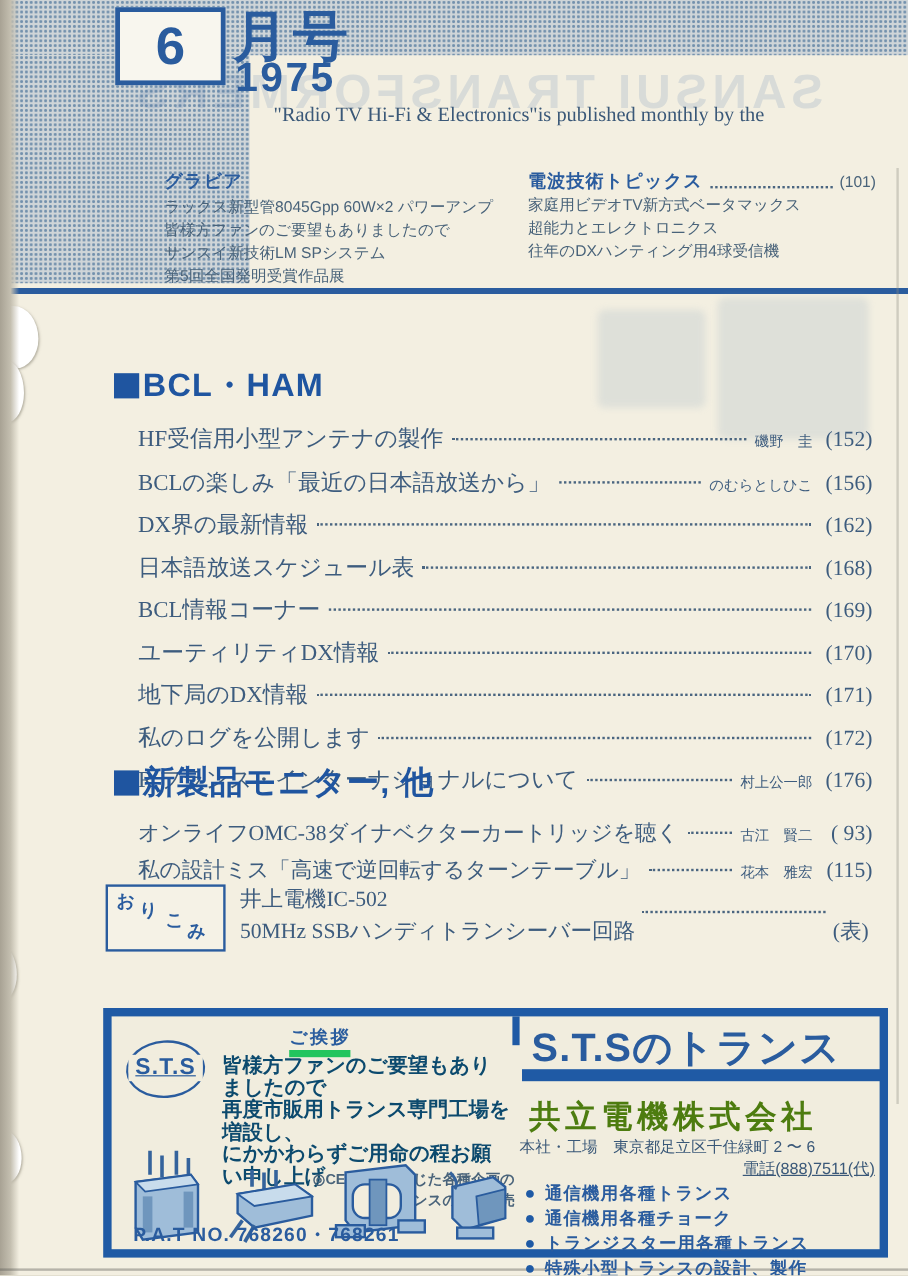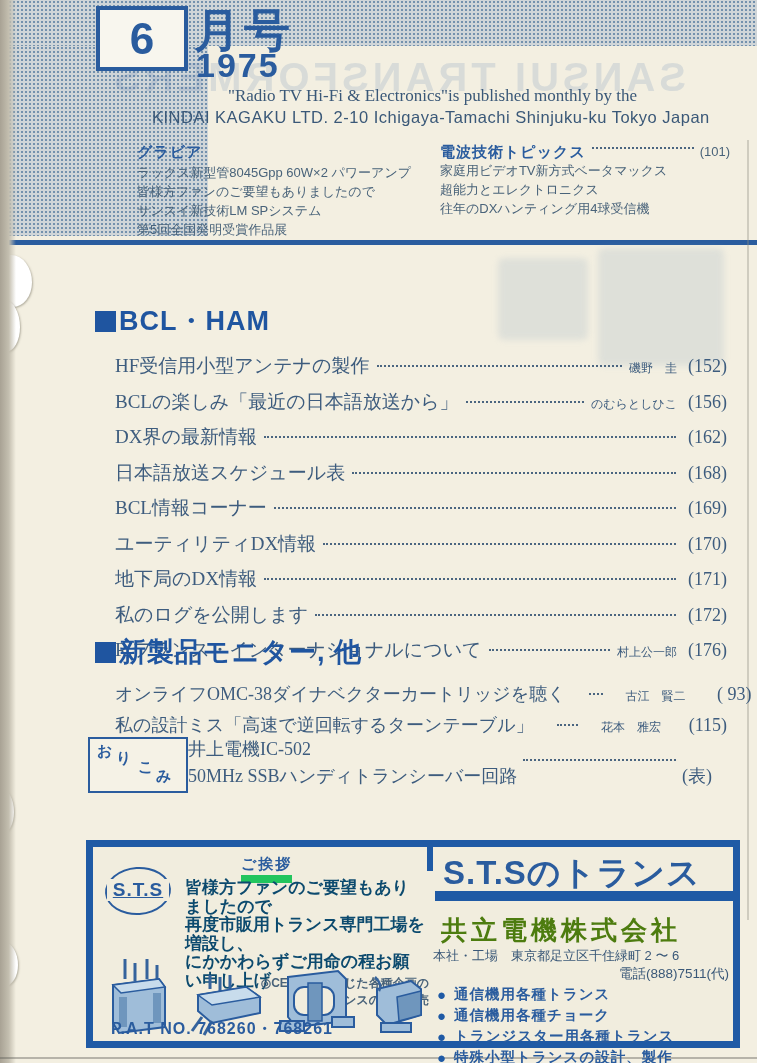--- a/index.html
+++ b/index.html
@@ -25,84 +25,83 @@
              border:4px solid #2a5c9e;display:flex;align-items:center;justify-content:center;}
   .issue-num{font-size:44px;font-weight:bold;color:#2a5c9e;line-height:1;}
   .gappi{position:absolute;left:194px;top:0px;font-size:46px;font-weight:bold;color:#2a5c9e;letter-spacing:4px;}
   .year{position:absolute;left:196px;top:46px;font-size:34px;font-weight:bold;color:#2a5c9e;letter-spacing:2px;}
   .pub1{position:absolute;left:228px;top:86px;width:520px;font-family:"Liberation Serif",serif;
         font-size:17px;color:#3a5878;}
   .pub2{position:absolute;left:152px;top:108px;width:600px;font-size:16.5px;color:#3a5878;letter-spacing:.5px;}
   
   .col-block{position:absolute;font-size:13px;line-height:19px;color:#49637a;}
   .col-block .hd{font-size:15px;font-weight:bold;color:#2a5c9e;margin-bottom:2px;letter-spacing:1px;}
-  .topics-hd{display:flex;align-items:center;width:290px;}
+  .topics-hd{display:flex;align-items:flex-end;width:290px;}
   .topics-hd .ttl{font-size:15px;font-weight:bold;color:#2a5c9e;letter-spacing:1px;}
   .rule{position:absolute;left:8px;top:240px;width:749px;height:5px;background:#2a5c9e;}
   
   .toc{position:absolute;left:95px;width:632px;font-family:"Liberation Serif",serif;}
   .sec-hd{display:flex;align-items:center;font-family:"Liberation Sans",sans-serif;
           font-size:27px;font-weight:bold;color:#1f55a0;letter-spacing:1px;}
   .sec-hd .sq{width:21px;height:21px;background:#1f55a0;margin-right:3px;flex:0 0 auto;}
   .toc-row{display:flex;align-items:baseline;font-size:19px;color:#3d5c7e;margin:0 0 0 20px;height:35.5px;}
-  .toc-row.s2{height:31px;font-size:18px;gap:16px;}
+  .toc-row.s2{height:31px;font-size:18px;}
   .toc-row .t{white-space:nowrap;}
   .toc-row .leader{flex:1 1 auto;border-bottom:2px dotted #4a6580;margin:0 7px;transform:translateY(-5px);min-width:14px;}
   .toc-row .au{white-space:nowrap;font-size:12px;margin-right:6px;}
   .toc-row .pg{white-space:nowrap;font-size:18px;min-width:44px;text-align:right;}
   
   .ori{position:absolute;left:88px;top:737px;display:flex;}
   .ori-box{width:96px;height:52px;border:2.5px solid #2a5c9e;position:relative;background:#f5f2e6;flex:0 0 auto;}
   .ori-box span{position:absolute;font-size:15px;font-weight:bold;color:#2a5c9e;}
-  .ori-lines{font-family:"Liberation Serif",serif;font-size:18px;color:#3d5c7e;width:524px;}
+  .ori-lines{margin-left:12px;font-family:"Liberation Serif",serif;font-size:18px;color:#3d5c7e;width:524px;}
   .ori-l1{height:27px;}
   .ori-row{display:flex;align-items:flex-start;}
   .ori-row .leader{flex:1 1 auto;border-bottom:2px dotted #4a6580;margin:0 6px;transform:translateY(-5px);}
   
   .ad{position:absolute;left:86px;top:840px;width:654px;height:208px;border:7px solid #1f5aa5;
       background:#f1edde;box-sizing:border-box;}
   .ad-divider{position:absolute;left:334px;top:0;width:6px;height:24px;background:#1f5aa5;}
   .sts-logo{position:absolute;left:12px;top:20px;width:66px;height:48px;}
   .sts-ellipse{position:absolute;left:0;top:0;width:62px;height:44px;border:2px solid #2a5c9e;border-radius:50%;transform:rotate(-4deg);}
   .sts-text{position:absolute;left:2px;top:12px;width:62px;text-align:center;font-size:19px;font-weight:bold;
             color:#2a5c9e;background:#f1edde;text-decoration:underline;letter-spacing:1px;}
   .greet-hd{position:absolute;left:148px;top:8px;font-size:15px;font-weight:bold;color:#2a5c9e;
-            border-bottom:8px solid #22c55e;padding-bottom:1px;letter-spacing:2px;}
+            border-bottom:6px solid #22c55e;padding-bottom:1px;letter-spacing:2px;}
   .greet{position:absolute;left:92px;top:32px;width:240px;font-size:17px;line-height:18.5px;color:#0c4a6e;font-weight:bold;}
   .cee{position:absolute;left:130px;top:128px;width:206px;font-size:12px;line-height:17px;color:#49637a;text-align:right;font-weight:bold;}
   .trafos{position:absolute;left:6px;top:110px;width:330px;height:80px;display:flex;align-items:flex-end;justify-content:space-between;}
   .pat{position:absolute;left:18px;top:172px;font-size:16px;font-weight:bold;color:#2a5c9e;letter-spacing:1px;}
   .ad-headline{position:absolute;left:350px;top:4px;width:288px;font-size:33px;font-weight:bold;color:#2a5c9e;
                letter-spacing:1px;white-space:nowrap;}
   .ad-bar{position:absolute;left:342px;top:44px;width:300px;height:10px;background:#1f5aa5;}
   .company{position:absolute;left:348px;top:66px;width:294px;font-size:26px;font-weight:bold;color:#4d7c0f;
            letter-spacing:4px;white-space:nowrap;}
   .addr{position:absolute;left:340px;top:100px;width:300px;font-size:13px;color:#3a5878;white-space:nowrap;}
-  .phone{position:absolute;left:340px;top:118px;width:296px;font-size:13.5px;color:#3a5878;text-align:right;}
+  .phone{position:absolute;left:340px;top:118px;width:296px;font-size:13.5px;color:#3a5878;text-align:right;text-decoration:underline;}
   .bullets{position:absolute;left:344px;top:140px;width:296px;}
   .bullet-row{display:flex;align-items:center;font-size:14.5px;font-weight:bold;color:#2a5c9e;height:14.2px;margin-bottom:7px;}
   .bullet-row .dot{color:#1f5aa5;font-size:15px;margin-right:8px;}
   .bullet-row .bt{flex:1;display:flex;justify-content:space-between;white-space:nowrap;letter-spacing:1px;}
 </style>
 </head>
 <body>
 
 <div class="page">
 
   <div class="halftone ht-top"></div>
   <div class="halftone ht-left"></div>
   <div class="ghost" style="left:110px;top:55px;font-size:40px;">SANSUI TRANSFORMERS</div>
 
   <div class="issue-box">
     <span class="issue-num">6</span>
   </div>
   <div class="gappi">月号</div>
   <div class="year">1975</div>
   <div class="pub1">"Radio TV Hi-Fi &amp; Electronics"is published monthly by the</div>
-  <div class="pub2">KINDAI KAGAKU LTD.  2-10 Ichigaya-Tamachi Shinjuku-ku Tokyo Japan</div>
 
   <div class="col-block" style="left:137px;top:142px;width:300px;">
     <div class="hd">グラビア</div>
     <div>ラックス新型管8045Gpp 60W×2 パワーアンプ</div>
     <div>皆様方ファンのご要望もありましたので</div>
     <div>サンスイ新技術LM SPシステム</div>
     <div>第5回全国発明受賞作品展</div>
   </div>
 
   <div class="col-block" style="left:440px;top:142px;width:300px;">

